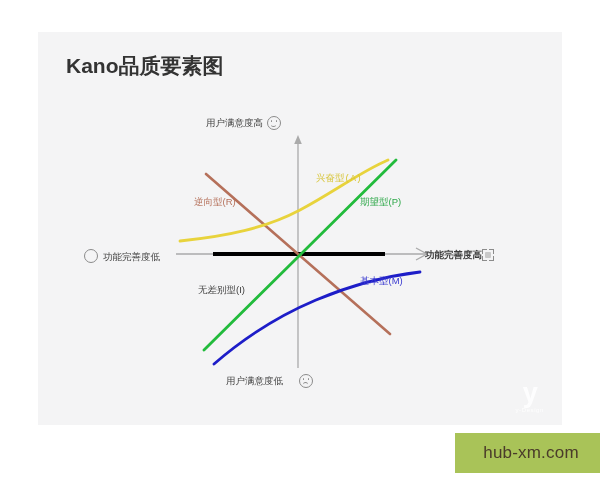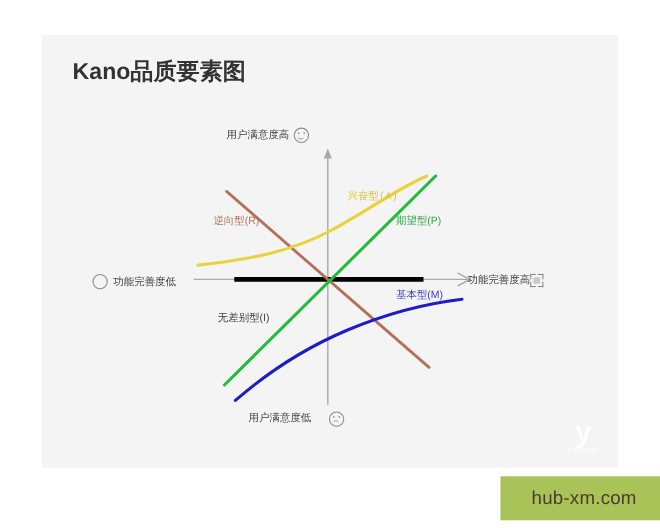--- a/index.html
+++ b/index.html
@@ -97,26 +97,27 @@
     align-items: flex-end;
     gap: 5px;
   }
   .axis-right {
     left: 387px;
     top: 217px;
     color: #3d3d3d;
     display: flex;
     align-items: center;
     gap: 0;
+    font-weight: bold;
   }
 
   .curve-lbl-r  { left: 156px; top: 128px; color: #b5705a; margin-top: 36px; }
   .curve-lbl-a  { left: 278px; top: 141px; color: #d8c63c; font-family: Liberation Mono, monospace; }
   .curve-lbl-p  { left: 322px; top: 164px; color: #2fa84a; text-align: right; }
-  .curve-lbl-m  { left: 322px; top: 231px; color: #3a3ad0; }
+  .curve-lbl-m  { left: 322px; top: 243px; color: #3a3ad0; }
   .curve-lbl-i  { left: 160px; top: 236px; color: #3d3d3d; margin-top: 16px; }
 
   
   .face {
     width: 12px; height: 12px;
     border: 1.2px solid #8b8b8b;
     border-radius: 50%;
     position: relative;
     display: inline-block;
     flex: none;

